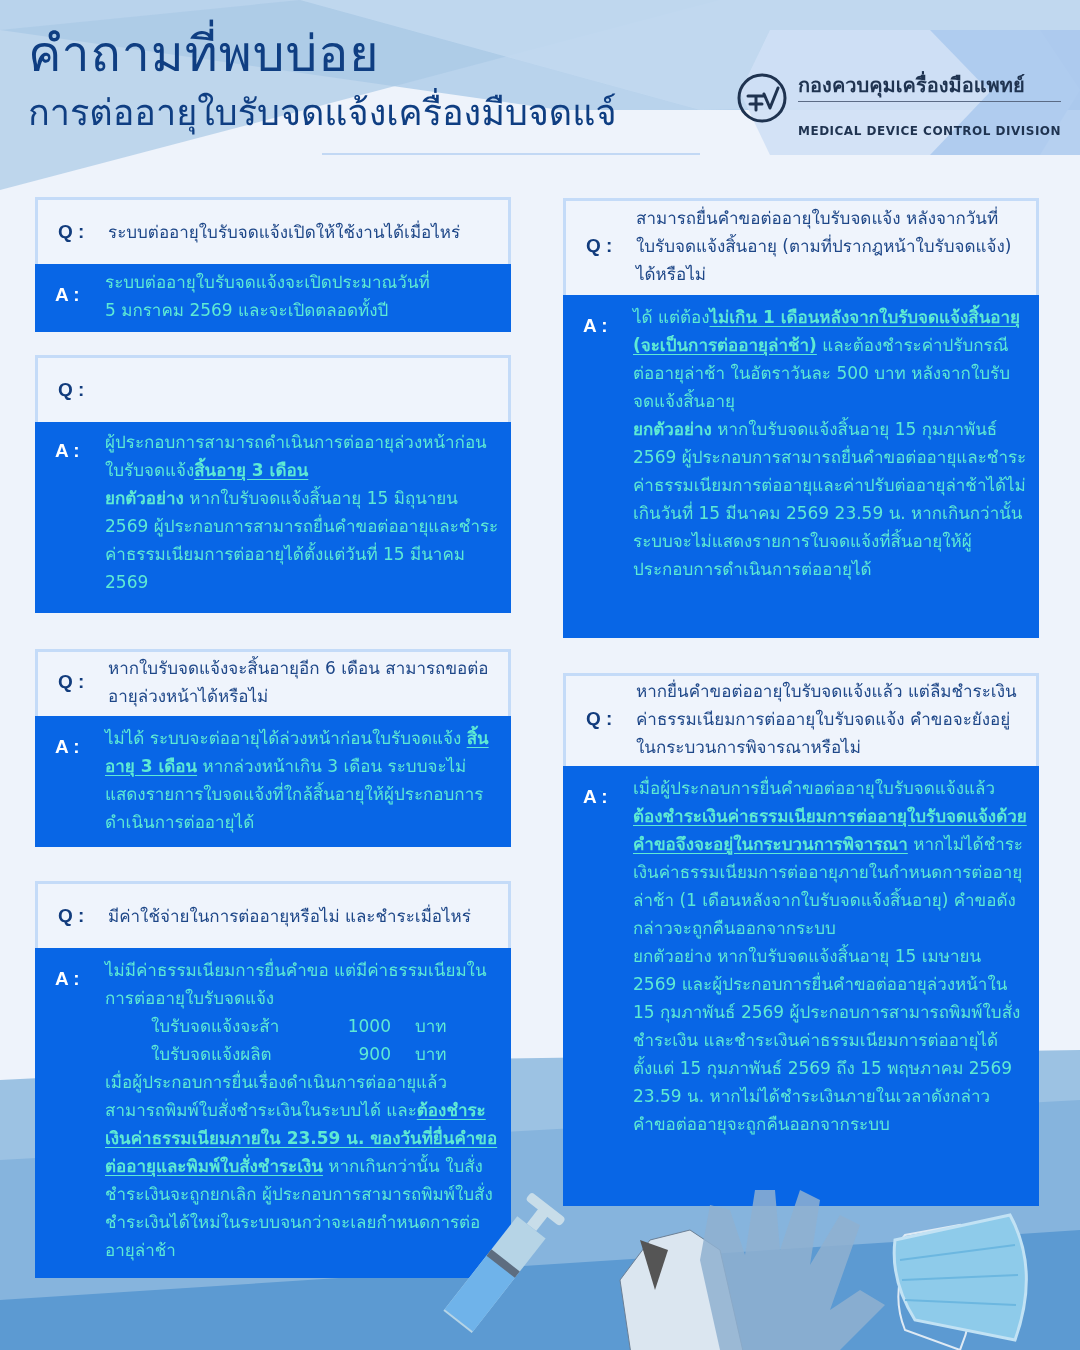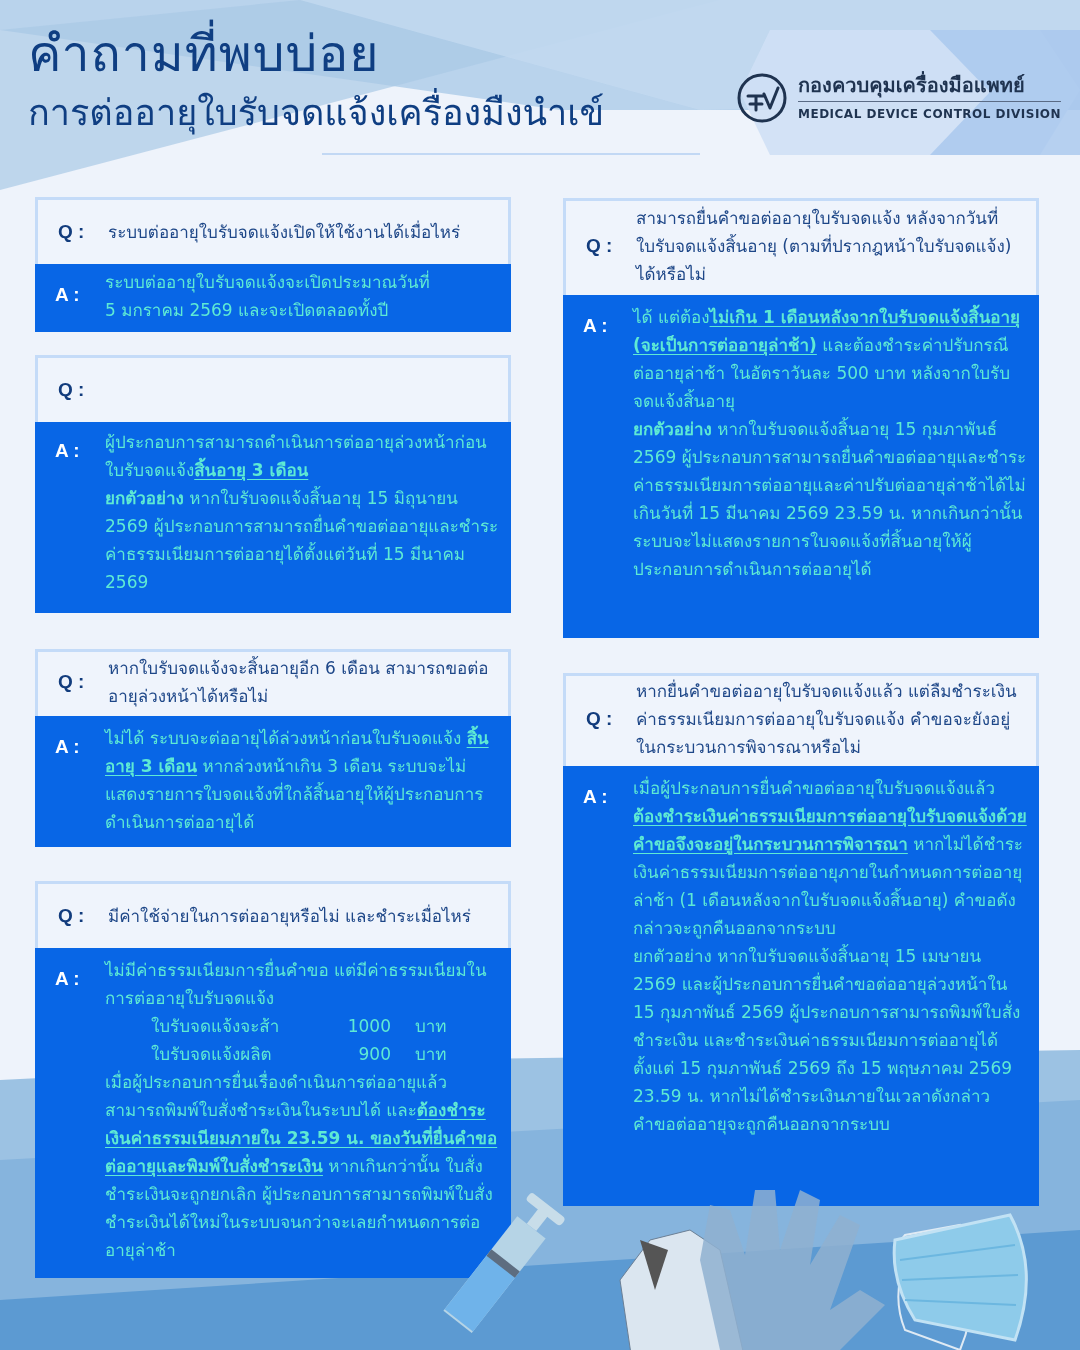--- a/index.html
+++ b/index.html
@@ -16,21 +16,21 @@
     }
     .title-sub {
       color: #0f3e82; font-size: 36px; line-height: 46px; margin-top: 2px;
       font-family: "DejaVu Sans", sans-serif;
     }
     .divider { position: absolute; left: 322px; top: 153px; width: 378px; height: 2px; background: #c2d8f4; z-index: 2; }
     .logo { position: absolute; left: 736px; top: 72px; z-index: 2; display: flex; align-items: flex-start; }
     .logo-mark { width: 52px; height: 52px; }
     .logo-text { margin-left: 10px; }
     .logo-th { color: #1f3350; font-size: 20px; font-weight: bold; line-height: 26px; border-bottom: 1px solid #5a6b85; padding-bottom: 3px; }
-    .logo-en { color: #1f3350; font-size: 12px; font-weight: bold; line-height: 18px; letter-spacing: 0.5px; margin-top: 3px; }
+    .logo-en { color: #1f3350; font-size: 12px; font-weight: bold; line-height: 18px; letter-spacing: 0.5px; margin-top: 20px; }
 
     .card { position: absolute; z-index: 3; width: 476px; }
     .q {
       background: #eff4fc; border: 3px solid #c4dbf8; border-bottom: none;
       display: flex; align-items: center; box-sizing: border-box;
       padding: 8px 12px 8px 20px;
     }
     .a {
       background: #0866e6; display: flex; align-items: flex-start; box-sizing: border-box;
       padding: 10px 12px 12px 20px;
@@ -61,21 +61,21 @@
   <polygon points="300,0 1080,0 1080,100 700,110" fill="#c3daf0" opacity="0.8"></polygon>
   <polygon points="770,30 1040,30 1080,90 1040,155 770,155 740,92" fill="#cfe0f5" opacity="0.9"></polygon>
   <polygon points="930,30 1080,30 1080,155 930,155 990,92" fill="#a7c7ee" opacity="0.8"></polygon>
   <polygon points="0,1080 400,1060 1080,1050 1080,1350 0,1350" fill="#9cc2e3"></polygon>
   <polygon points="0,1160 1080,1100 1080,1350 0,1350" fill="#86b4dd"></polygon>
   <polygon points="0,1300 1080,1230 1080,1350 0,1350" fill="#5c9ad2"></polygon>
 </svg>
 
 <div class="header">
   <div class="title-main">คำถามที่พบบ่อย</div>
-  <div class="title-sub">การต่ออายุใบรับจดแจ้งเครื่องมืงนำเข์</div>
+  <div class="title-sub">การต่ออายุใบรับจดแจ้งเครื่องมืบจดแจ์</div>
 </div>
 <div class="divider"></div>
 
 <div class="logo">
   <svg class="logo-mark" viewBox="0 0 52 52">
     <circle cx="26" cy="26" r="23" fill="none" stroke="#1f3350" stroke-width="3"></circle>
     <path d="M12 24 H28 M20 24 V38 M14 32 H26 M28 22 L34 36 L42 16" fill="none" stroke="#1f3350" stroke-width="3" stroke-linecap="round" stroke-linejoin="round"></path>
   </svg>
   <div class="logo-text">
     <div class="logo-th">กองควบคุมเครื่องมือแพทย์</div>

